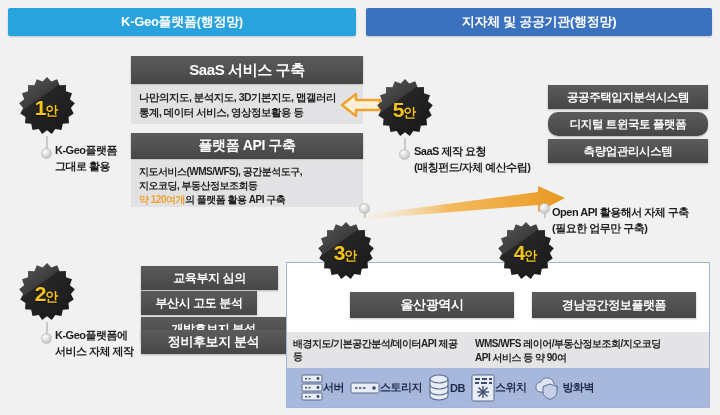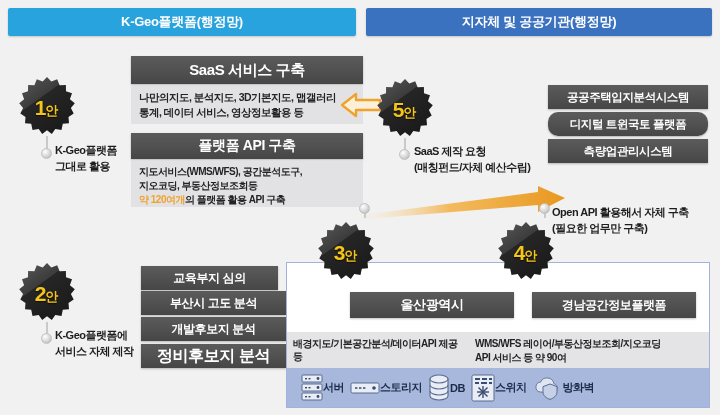--- a/index.html
+++ b/index.html
@@ -231,23 +231,23 @@
     <span class="btxt"><span>2</span><span class="sm">안</span></span>
   </div>
   <div class="stem" style="left:46px; top:322px; height:13px;"></div>
   <div class="pin" style="left:41px; top:333px;"></div>
   <div class="cap" style="left:55px; top:328px; width:105px;">
       <div>K-Geo플랫폼에</div>
       <div>서비스 자체 제작</div>
     </div>
 
   <div class="dbox" style="left:141px; top:266px; width:137px; height:24px; font-size:12px;">교육부지 심의</div>
-  <div class="dbox" style="left:141px; top:291px; width:145px; height:24px; font-size:12px;">부산시 고도 분석</div>
+  <div class="dbox" style="left:141px; top:291px; width:116px; height:24px; font-size:12px;">부산시 고도 분석</div>
   <div class="dbox" style="left:141px; top:317px; width:145px; height:24px; font-size:12px;">개발후보지 분석</div>
-  <div class="dbox" style="left:141px; top:344px; width:145px; height:24px; font-size:16px;">정비후보지 분석</div>
+  <div class="dbox" style="left:141px; top:330px; width:145px; height:24px; font-size:13px;">정비후보지 분석</div>
 
   <div id="panel"></div>
 
   <div class="dbox" style="left:350px; top:292px; width:164px; height:26px; font-size:13px;">울산광역시</div>
   <div class="dbox" style="left:532px; top:292px; width:164px; height:26px; font-size:12px;">경남공간정보플랫폼</div>
 
   <div id="panel-mid">
     <div class="midcell" style="width:182px;">배경지도/기본공간분석/데이터API 제공 등</div>
     <div class="midcell" style="width:240px; display:block; padding-top:5px;">
       <div>WMS/WFS 레이어/부동산정보조회/지오코딩</div>

